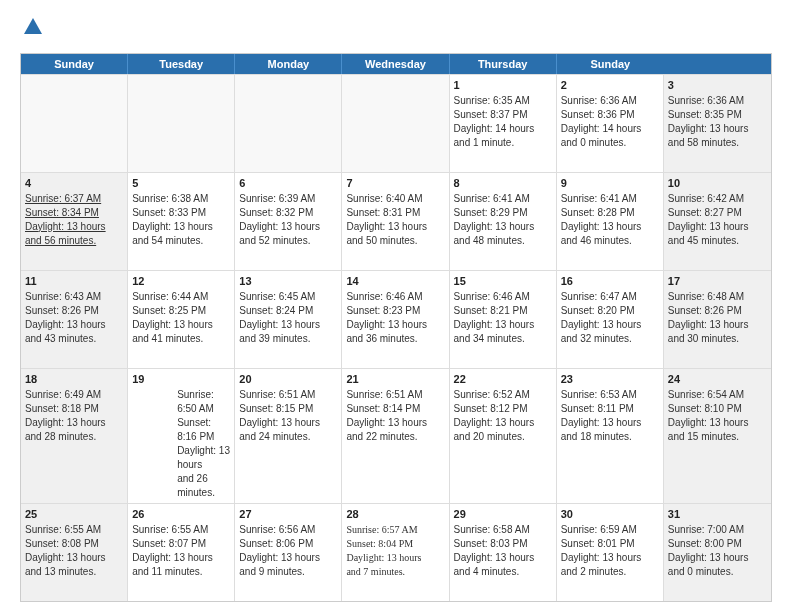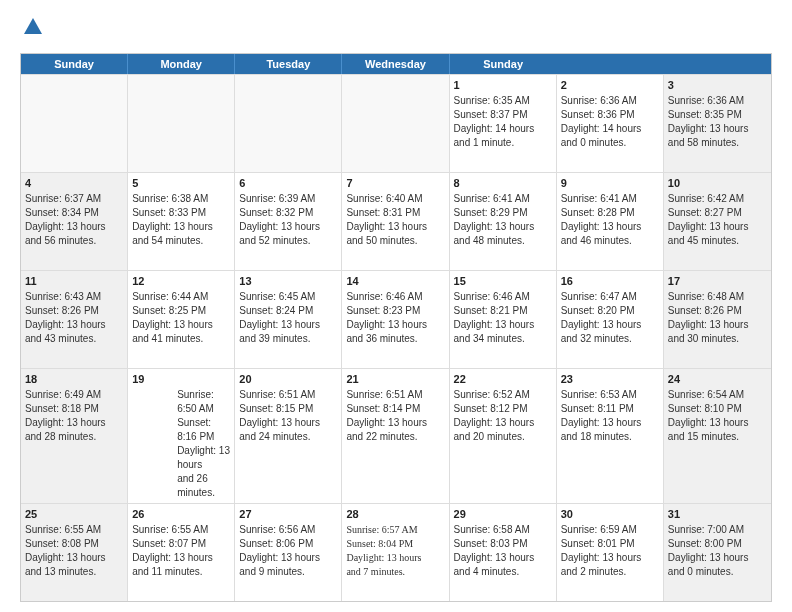--- a/index.html
+++ b/index.html
@@ -127,23 +127,24 @@
     </div>
     <div class="title-block">
       <div class="month-title"></div>
       <div class="location"></div>
     </div>
   </div>
 
   <div class="calendar">
     <div class="cal-header">
     <div class="cal-header-cell">Sunday</div>
+        <div class="cal-header-cell">Tuesday</div>
         <div class="cal-header-cell">Monday</div>
-        <div class="cal-header-cell">Tuesday</div>
         <div class="cal-header-cell">Wednesday</div>
+        <div class="cal-header-cell">Thursday</div>
         <div class="cal-header-cell">Sunday</div>
       </div>
     <div class="cal-body">
     <div class="cal-row">
           <div class="cal-cell empty"></div>
           <div class="cal-cell empty"></div>
           <div class="cal-cell empty"></div>
           <div class="cal-cell empty"></div>
           <div class="cal-cell">
             <span class="day-num">1</span>
@@ -163,21 +164,21 @@
             <span class="day-num">3</span>
             <div class="cell-text" style="white-space: pre-line;">Sunrise: 6:36 AM
 Sunset: 8:35 PM
 Daylight: 13 hours
 and 58 minutes.</div>
           </div>
         </div>
         <div class="cal-row">
           <div class="cal-cell shaded">
             <span class="day-num">4</span>
-            <div class="cell-text" style="white-space: pre-line;">Sunrise: 6:37 AM
+            <div class="cell-text" style="white-space: pre-line; text-decoration: underline;">Sunrise: 6:37 AM
 Sunset: 8:34 PM
 Daylight: 13 hours
 and 56 minutes.</div>
           </div>
           <div class="cal-cell">
             <span class="day-num">5</span>
             <div class="cell-text" style="white-space: pre-line;">Sunrise: 6:38 AM
 Sunset: 8:33 PM
 Daylight: 13 hours
 and 54 minutes.</div>

